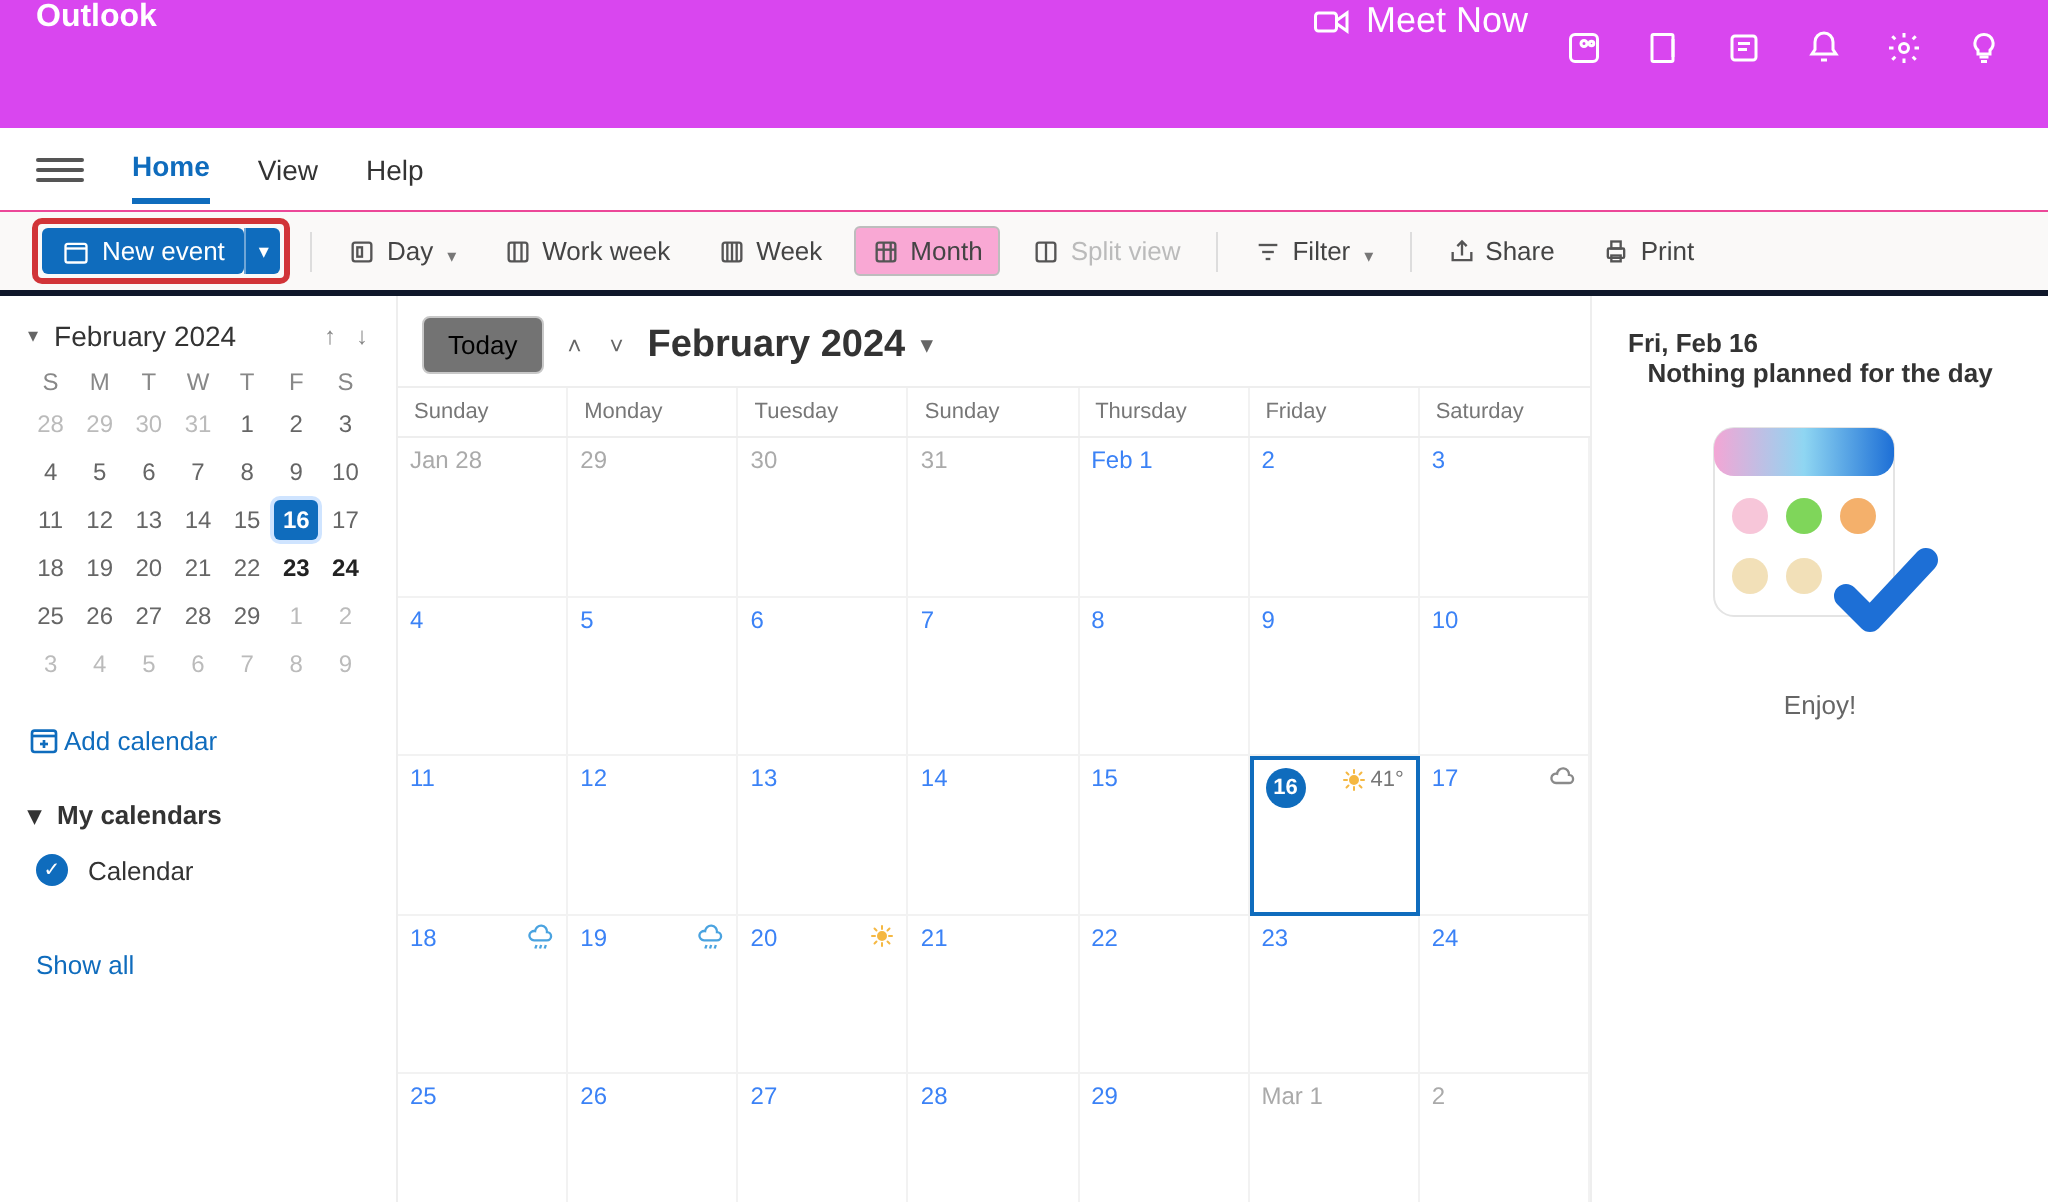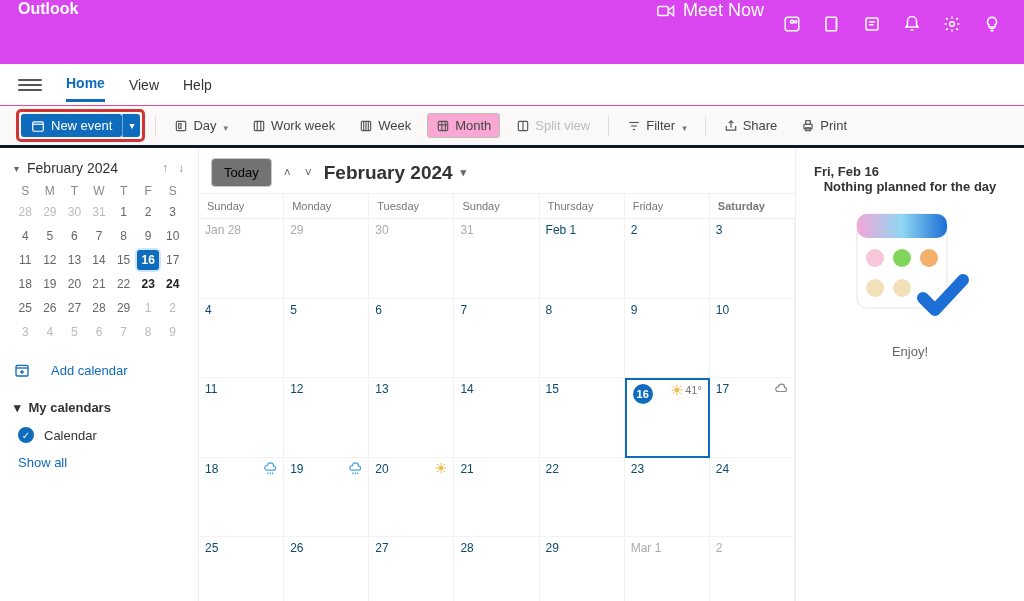--- a/index.html
+++ b/index.html
@@ -41,42 +41,42 @@
   
   .sidebar { width: 198px; padding: 12px 14px; display:flex; flex-direction:column; }
   .mini-head { display:flex; align-items:center; gap:8px; color:#333; font-size:14px; }
   .mini-head .chev { font-size:10px; color:#666; }
   .mini-head .navarrows { margin-left:auto; display:flex; gap:10px; color:#888; font-size:12px; }
   .mini-grid { margin-top:8px; display:grid; grid-template-columns: repeat(7, 1fr); gap:4px 2px; font-size:12px; color:#666; text-align:center; }
   .mini-grid .dow { color:#888; }
   .mini-grid .day { padding:3px 0; border-radius:3px; }
   .mini-grid .day.bold { color:#222; font-weight:600; }
   .mini-grid .day.today { background:#0f6cbd; color:#fff; font-weight:700; border-radius:3px; box-shadow:0 0 0 2px #cfe4ff; }
-  .addcal { margin-top:20px; display:flex; align-items:center; gap:21px; color:#0f6cbd; font-size:13px; }
+  .addcal { margin-top:20px; display:flex; align-items:center; gap:2px; color:#0f6cbd; font-size:13px; }
   .mycals-head { margin-top:22px; display:flex; align-items:center; gap:8px; font-size:13px; font-weight:600; color:#333; }
   .cal-item { margin-top:12px; display:flex; align-items:center; gap:10px; font-size:13px; color:#333; padding-left:4px; }
   .cal-dot { width:16px; height:16px; border-radius:50%; background:#0f6cbd; display:flex; align-items:center; justify-content:center; color:#fff; font-size:10px; }
-  .showall { margin-top:12px; padding-left:4px; font-size:13px; color:#0f6cbd; }
+  .showall { margin-top:32px; padding-left:4px; font-size:13px; color:#0f6cbd; }
 
   
   .calendar { flex:1; border-left:1px solid #eee; border-right:1px solid #eee; display:flex; flex-direction:column; }
   .cal-head-outer { padding: 10px 12px 6px; display:flex; align-items:center; gap:12px; }
   .today-btn { border:1px solid #c8c8c8; background:#737373; border-radius:4px; padding:6px 12px; font-size:13px; }
   .cal-nav-arrows { display:flex; gap:14px; color:#666; font-size:12px; }
   .cal-title { font-size:19px; font-weight:600; color:#333; display:flex; align-items:center; gap:8px; }
   .cal-title .chev { font-size:11px; color:#666; }
 
   .dow-row { display:grid; grid-template-columns: repeat(7, 1fr); border-top:1px solid #eee; border-bottom:1px solid #eee; }
   .dow-row .dow { font-size:11px; color:#777; padding:6px 8px; border-right:1px solid #f2f2f2; }
-  .dow-row .dow:last-child { border-right:none;font-weight:bold; }
+  .dow-row .dow:last-child { border-right:none; }
 
   .weeks { flex:1; display:grid; grid-template-rows: repeat(5, 1fr); }
   .week { display:grid; grid-template-columns: repeat(7, 1fr); }
   .cell { border-right:1px solid #f2f2f2; border-bottom:1px solid #f2f2f2; padding:4px 6px; position:relative; font-size:12px; color:#333; }
-  .cell .d { color:#0c4a6e; }
+  .cell .d { color:#3b82f6; }
   .cell .d.muted { color:#aaa; }
   .cell.today { border:2px solid #0f6cbd; }
   .cell .today-badge { background:#0f6cbd; color:#fff; border-radius:50%; width:20px; height:20px; display:flex; align-items:center; justify-content:center; font-weight:700; font-size:11px; }
   .weather { position:absolute; top:4px; right:6px; font-size:11px; color:#777; display:flex; align-items:center; gap:2px; }
 
   
   .agenda { width:228px; padding:16px 18px; display:flex; flex-direction:column; align-items:center; }
   .agenda-title { align-self:flex-start; font-size:13px; font-weight:600; color:#333; }
   .agenda-msg { font-size:13px; font-weight:600; color:#333; text-align:center; }
   .agenda-illus { margin-top:12px; }

